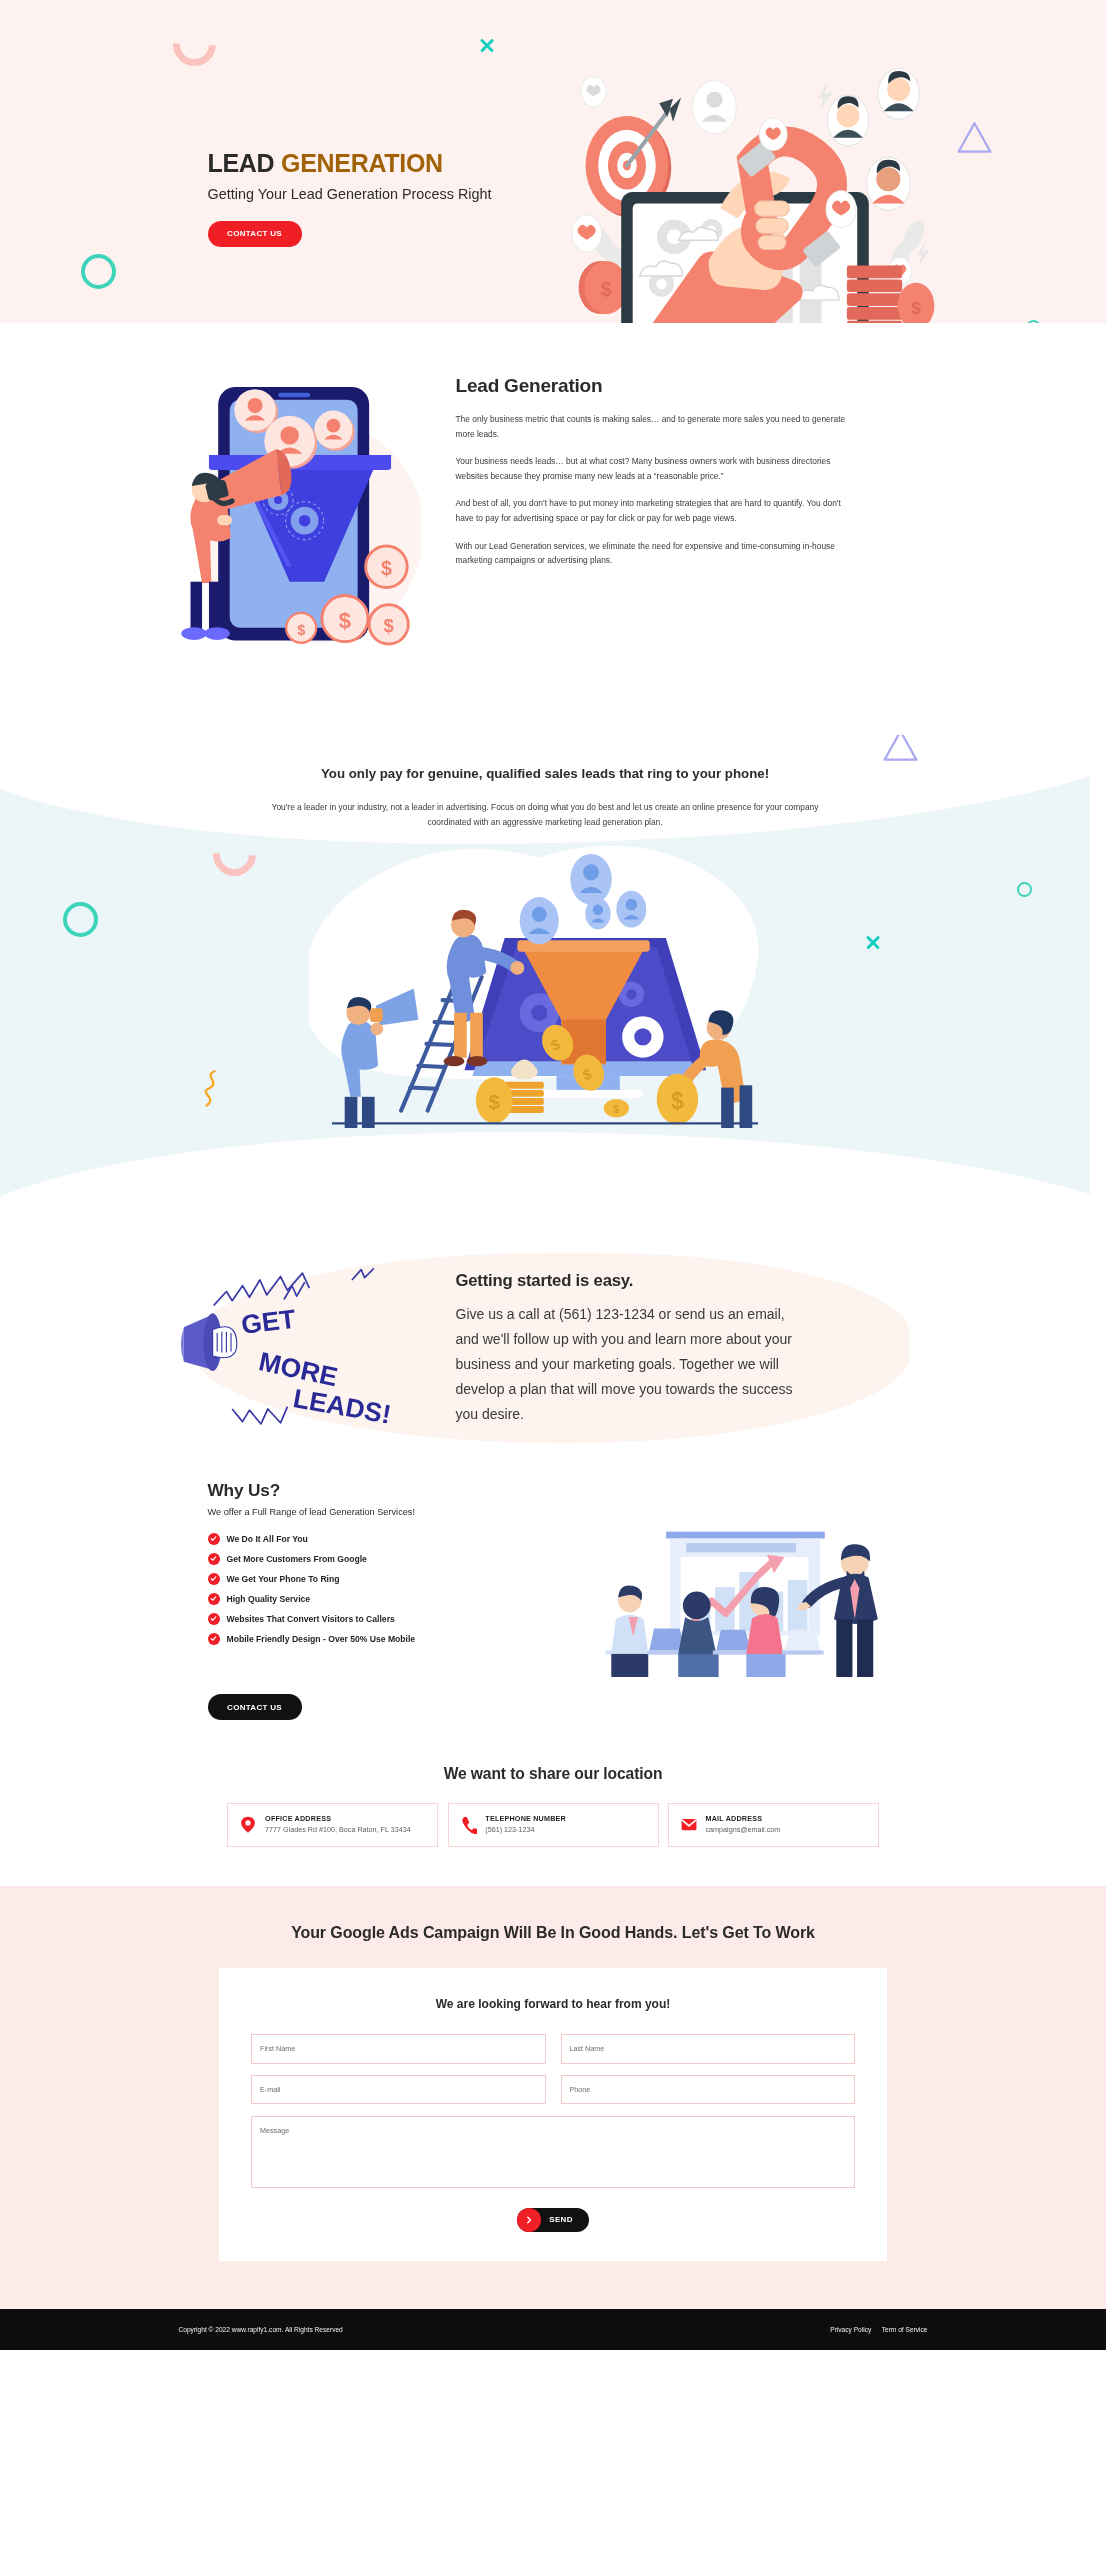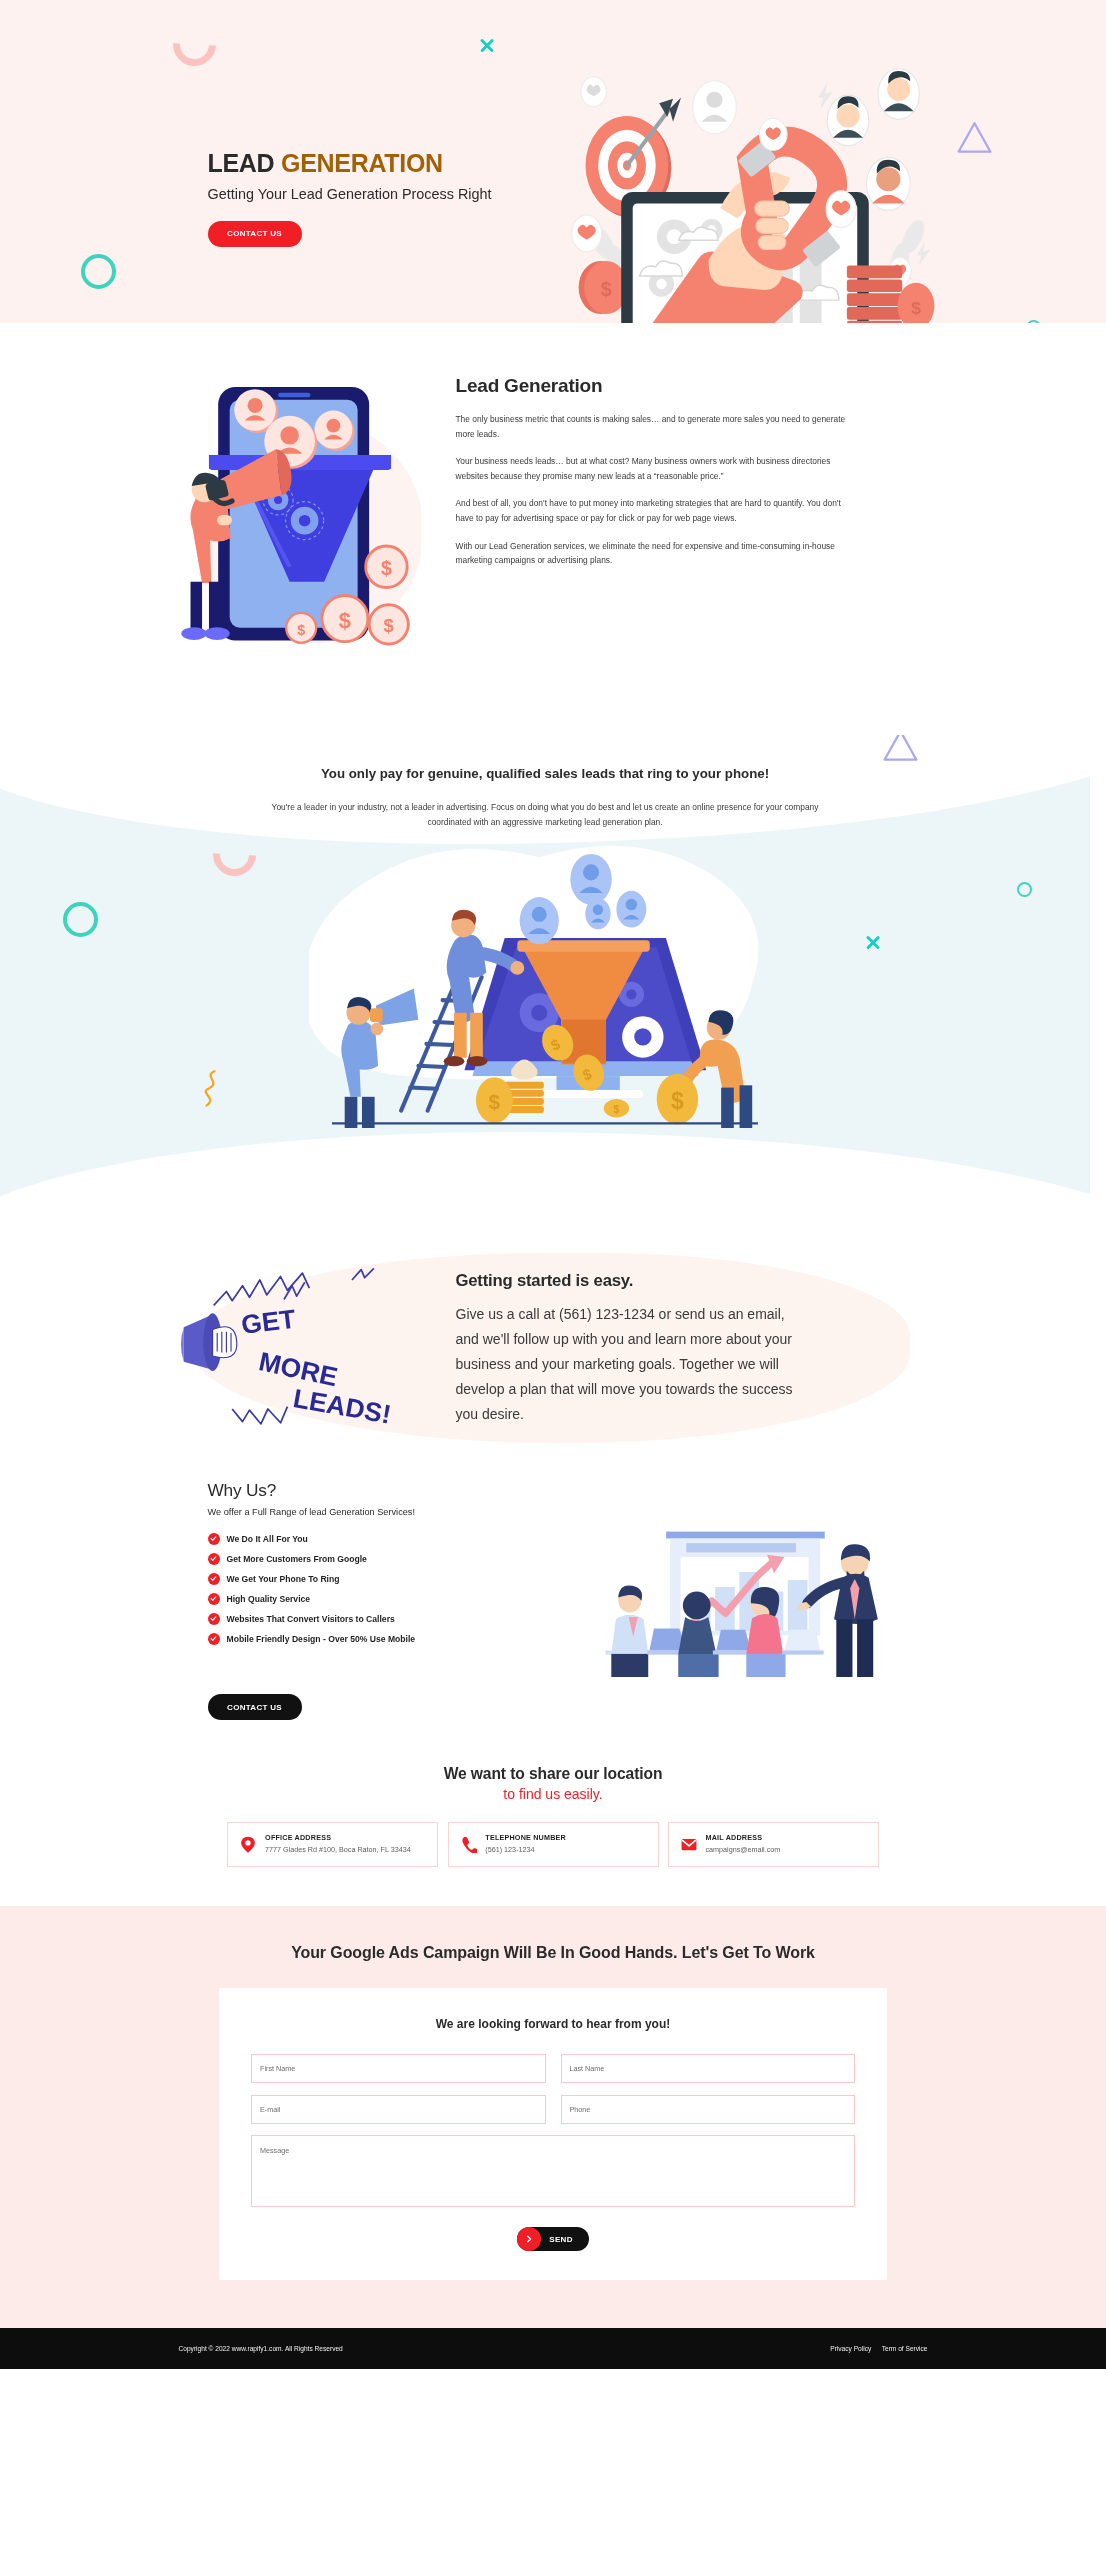--- a/index.html
+++ b/index.html
@@ -83,21 +83,21 @@
   }
   .sec-start-inner { position:relative; width:749px; margin:0 auto; display:flex; align-items:center; gap:29px; }
   .start-art { width:248px; flex:none; }
   .start-text { width:346px; }
   .start-text h3 { font-size:16.7px; font-weight:bold; margin-bottom:10.4px; letter-spacing:-0.2px; }
   .start-text p { font-size:14px; line-height:1.8; color:#3a3a3a; }
 
   
   .sec-why { position:relative; width:1106px; background:#fff; padding:23px 0 5.8px; overflow:hidden; }
   .sec-why-inner { position:relative; width:749px; margin:0 auto; }
-  .why-head h2 { font-size:17.3px; font-weight:normal; letter-spacing:-0.2px; margin-left:29px; }
+  .why-head h2 { font-size:17.3px; font-weight:bold; letter-spacing:-0.2px; margin-left:29px; }
   .why-head p { font-size:9.2px; margin:5.8px 0 16px 29px; color:#2b2b2b; }
   .why-row { display:flex; align-items:flex-start; gap:17.3px; }
   .why-list { width:369px; margin-left:29px; }
   .why-item { display:flex; align-items:center; gap:7px; margin-bottom:8px; }
   .check {
     width:12px;height:12px;border-radius:50%;background:#f01f26;flex:none;
     display:flex;align-items:center;justify-content:center;
   }
   .check svg { width:7px;height:7px; }
   .why-item span.lbl { font-size:8.6px; font-weight:bold; color:#1f1f1f; }
@@ -676,21 +676,20 @@
       <div class="why-cta">
         <button class="btn-black">CONTACT US</button>
       </div>
     </div>
   </section>
 
   <section class="sec-loc">
     <div class="sec-loc-inner">
       <div class="loc-head">
         <h2>We want to share our location</h2>
-        <span class="red">to find us easily.</span>
       </div>
       <div class="loc-cards">
 
         <div class="loc-card">
           <span class="loc-ico">
             <svg viewBox="0 0 28 30">
                 <path d="M14 1 C7 1 2 6 2 12 c0 8 12 17 12 17 s12-9 12-17 C26 6 21 1 14 1 z" fill="#f01f26"></path>
                 <circle cx="14" cy="12" r="4.6" fill="#fff"></circle>
               </svg>
           </span>

